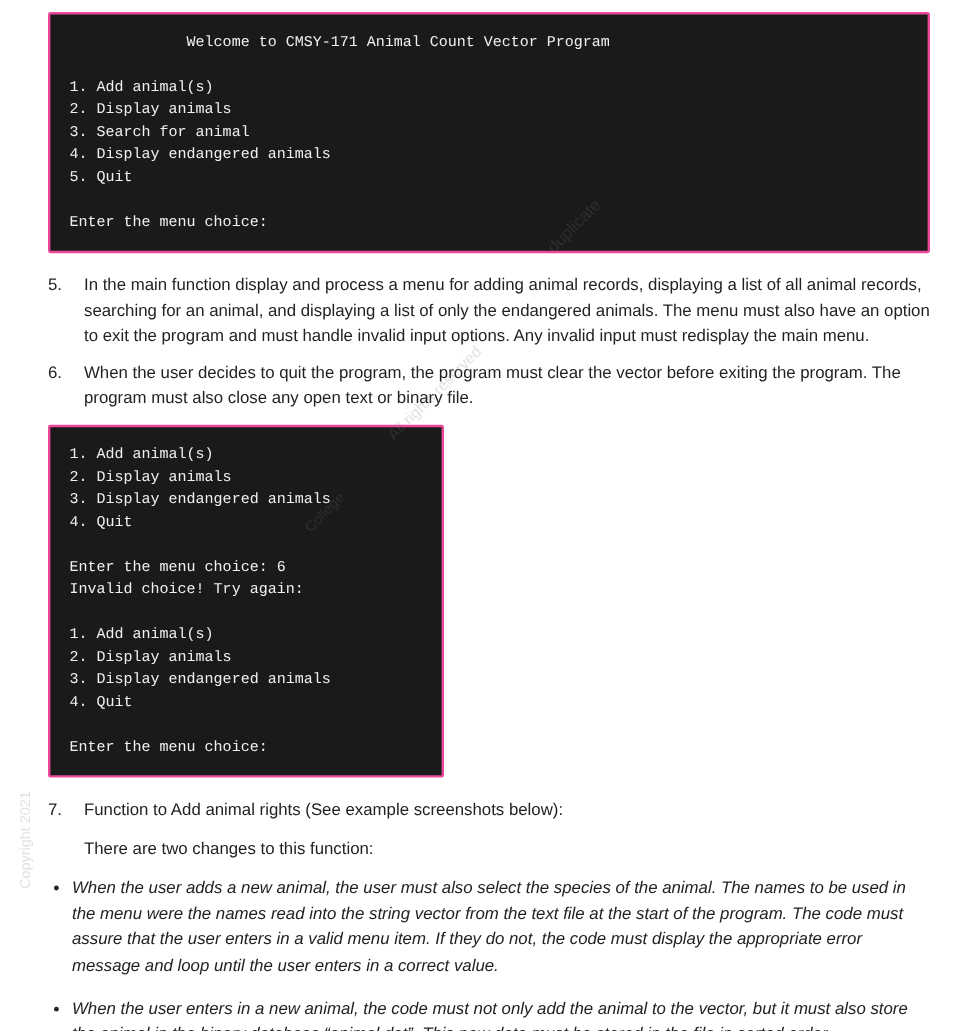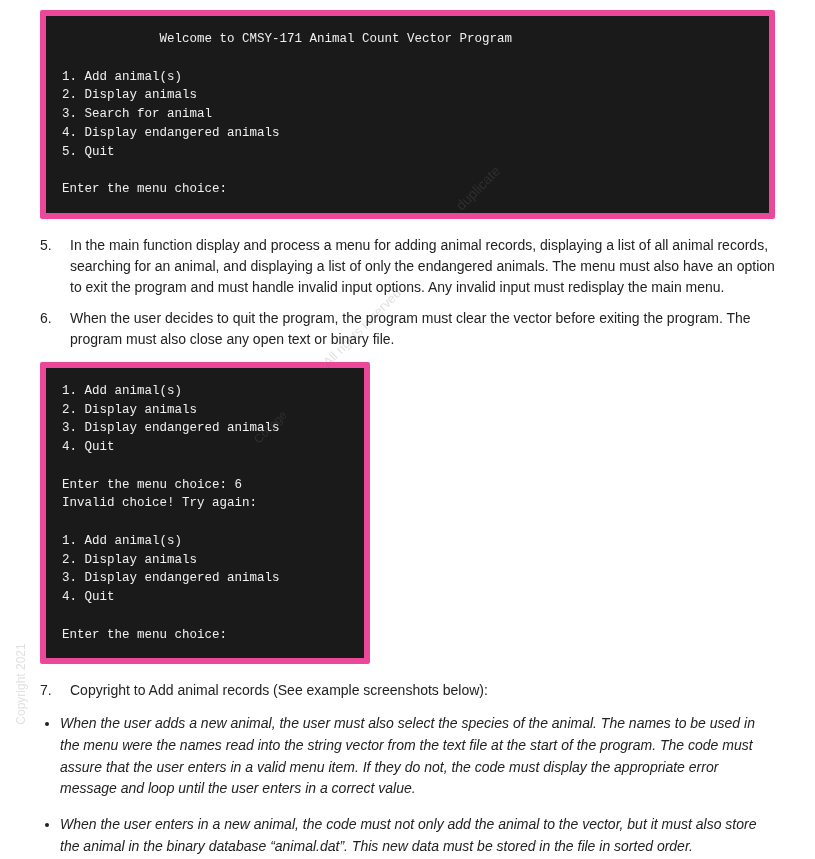--- a/index.html
+++ b/index.html
@@ -25,21 +25,21 @@
       position: relative;
     }
 
     
     .terminal-block {
       background-color: #1a1a1a;
       color: #f0f0f0;
       font-family: 'Courier New', Courier, monospace;
       font-size: 12.5px;
       padding: 14px 16px;
-      border: 6px solid #ec4899;
+      border: 2px solid #ec4899;
       white-space: pre;
       line-height: 1.5;
       margin-bottom: 16px;
       border-radius: 2px;
     }
 
     .terminal-block.full-width {
       width: 100%;
     }
 
@@ -190,24 +190,25 @@
 1. Add animal(s)
 2. Display animals
 3. Display endangered animals
 4. Quit
 
 Enter the menu choice:</div>
 
   <ul class="numbered-list section-gap">
     <li>
       <span class="list-num">7.</span>
-      <span class="list-content">Copyright to Add animal records (See example screenshots below):</span>
+      <span class="list-content">Function to Add animal rights (See example screenshots below):</span>
     </li>
   </ul>
 
+  <div class="sub-text">There are two changes to this function:</div>
 
   <ul class="bullet-list">
     <li>
       <span>When the user adds a new animal, the user must also select the species of the animal.  The names to be used in the menu were the names read into the string vector from the text file at the start of the program.  The code must assure that the user enters in a valid menu item.  If they do not, the code must display the appropriate error message and loop until the user enters in a correct value.</span>
     </li>
     <li>
       <span>When the user enters in a new animal, the code must not only add the animal to the vector, but it must also store the animal in the binary database “animal.dat”. This new data must be stored in the file in sorted order.</span>
     </li>
   </ul>
 

